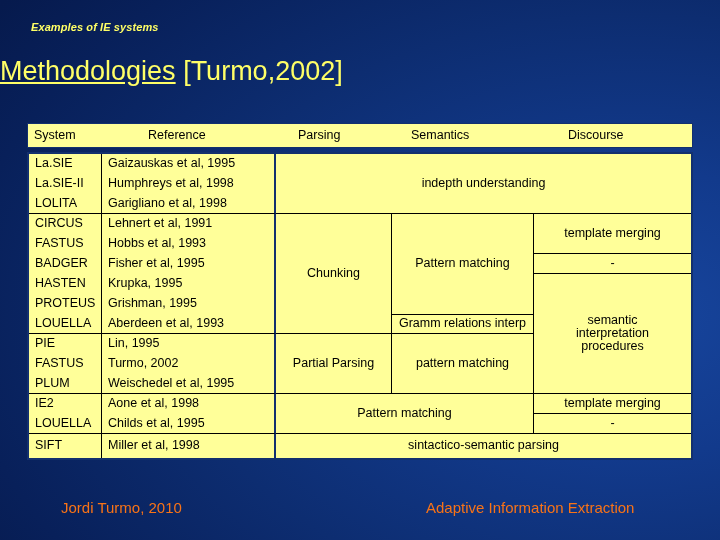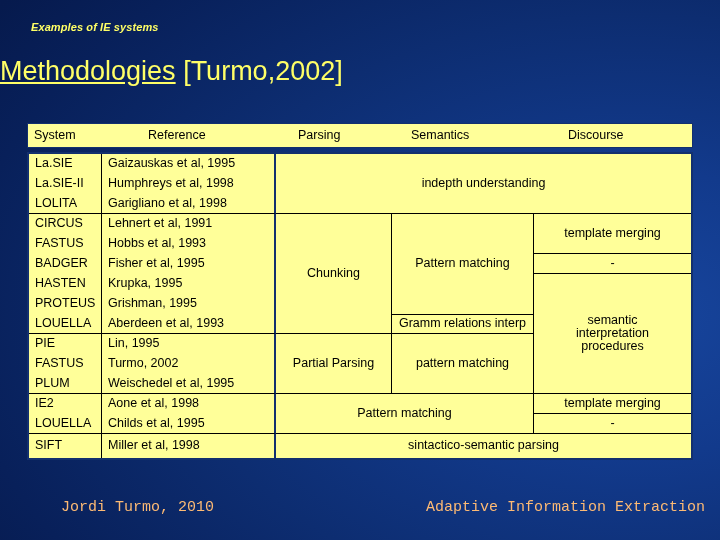--- a/index.html
+++ b/index.html
@@ -100,23 +100,23 @@
   
   .bt { border-top: 1.5px solid #000; }
   .bb { border-bottom: 1.5px solid #000; }
   .br { border-right: 1.5px solid #000; }
   .brthick { border-right: 2.5px solid #13306e; }
 
   
   .footer-l, .footer-r {
     position: absolute;
     top: 499px;
-    font-family: Liberation Mono, monospace;
+    font-family: Liberation Sans, sans-serif;
     font-size: 15px;
-    color: #fdba74;
+    color: #f97316;
     white-space: nowrap;
   }
   .footer-l { left: 61px; }
   .footer-r { left: 426px; }
 </style>
 </head>
 <body>
 
 <div id="slide">
 

